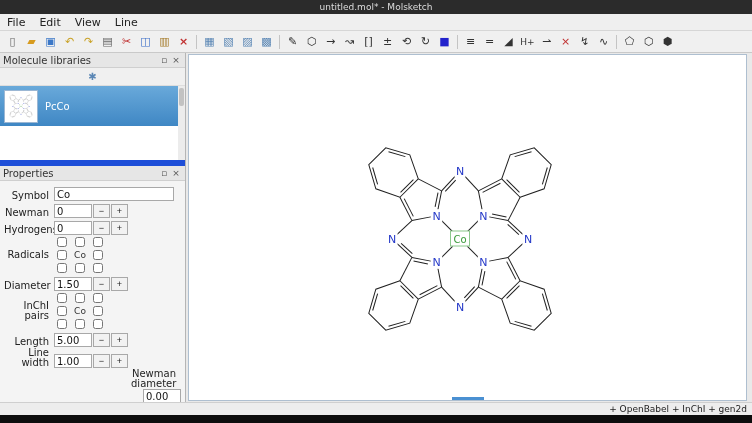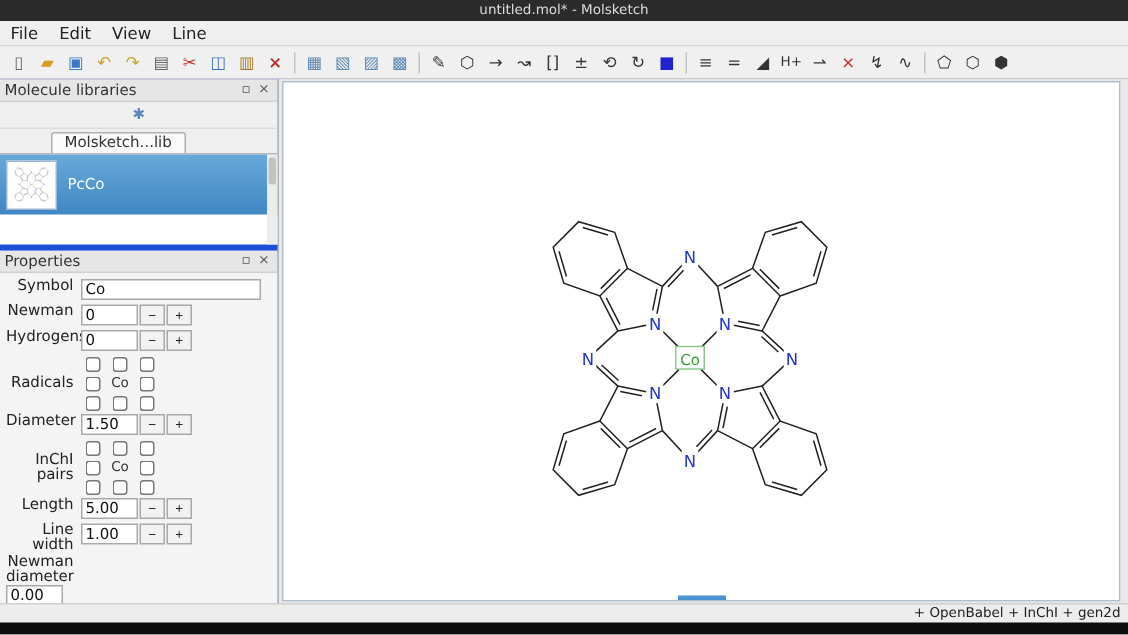--- a/index.html
+++ b/index.html
@@ -17,50 +17,50 @@
 
   
   .toolbar { height:22px; background:#f0f0f0; border-bottom:1px solid #c9c9c9;
              display:flex; align-items:center; padding-left:3px; overflow:hidden; }
   .tbi { display:inline-flex; width:19px; height:18px; align-items:center; justify-content:center;
          font-size:11px; border-radius:2px; cursor:default; color:#444; flex:0 0 auto; }
   .tbsep { width:1px; height:14px; background:#c4c4c4; margin:0 3px; flex:0 0 auto; }
 
   
   .main { display:flex; height:349px; background:#e9e9e9; }
-  .dockcol { width:186px; border-right:1px solid #b5b5b5; background:#8b5cf6;
+  .dockcol { width:186px; border-right:1px solid #b5b5b5; background:#fef9c3;
              display:flex; flex-direction:column; }
   .dock-title { height:15px; background:#e6e6e6; border-bottom:1px solid #cfcfcf;
                 display:flex; align-items:center; font-size:10px; color:#333; padding:0 3px; }
   .dock-title .dt-label { flex:1; }
   .dock-btn { width:12px; height:12px; display:flex; align-items:center; justify-content:center;
               font-size:9px; color:#555; cursor:default; }
 
   .lib-toolbar { height:18px; background:#f0f0f0; border-bottom:1px solid #ddd;
                  display:flex; align-items:center; justify-content:center; }
   .lib-config { width:18px; height:15px; font-size:10px; color:#5b87b5; border:1px solid transparent;
                 display:flex; align-items:center; justify-content:center; }
 
   .lib-tabbar { height:17px; display:flex; align-items:flex-end; padding-left:34px;
                 border-bottom:1px solid #b8b8b8; background:#efefef; }
   .lib-tab { background:#fafafa; border:1px solid #b0b0b0; border-bottom:none;
              border-radius:2px 2px 0 0; font-size:10px; padding:1px 8px; color:#333; }
 
-  .lib-list { height:64px; background:#fff; position:relative; border-bottom:4px solid #1d4ed8; }
+  .lib-list { height:80px; background:#fff; position:relative; border-bottom:6px solid #1d4ed8; }
   .lib-item { height:40px; display:flex; align-items:center; padding:3px 4px;
               background:linear-gradient(#69a9da,#3f87c4); color:#fff; }
   .lib-thumb { width:34px; height:33px; background:#fff; border:1px solid #9bb7d4; overflow:hidden;
                display:flex; align-items:center; justify-content:center; }
   .lib-item-label { margin-left:7px; font-size:10px; }
   .lib-scroll { position:absolute; right:0; top:0; width:7px; height:100%; background:#ececec; }
   .lib-thumbbar { position:absolute; right:1px; top:2px; width:5px; height:18px; background:#c2c2c2; border-radius:2px; }
 
   
   .props-body { flex:1; overflow:hidden; padding-top:3px; background:#f4f4f4; }
-  .prow { display:flex; align-items:flex-start; margin:1px 4px; min-height:16px; }
+  .prow { display:flex; align-items:flex-end; margin:1px 4px; min-height:16px; }
   .plabel { width:50px; text-align:right; padding-right:5px; font-size:10px; color:#222; line-height:10px; }
   .pfield { height:14px; font-size:10px; font-family:"DejaVu Sans",sans-serif; border:1px solid #a8a8a8;
             background:#fff; padding:0 2px; color:#111; }
   .pfield.wide { width:120px; }
   .pfield.spinval { width:38px; }
   .spinbtn { width:17px; height:14px; font-size:9px; line-height:9px; border:1px solid #a8a8a8;
              background:#f2f2f2; color:#222; margin-left:1px; }
   .prow.tall { align-items:center; }
   .cgrid { display:grid; grid-template-columns:repeat(3,16px); grid-auto-rows:12px; gap:1px 2px;
            align-items:center; justify-items:center; }
@@ -198,23 +198,20 @@
       <div class="dock-title">
         <span class="dt-label">Molecule libraries</span>
         <span class="dock-btn">▫</span>
         <span class="dock-btn">×</span>
       </div>
 
       <div class="lib-toolbar">
         <span class="lib-config">✱</span>
       </div>
 
-      <div class="lib-tabbar">
-        <span class="lib-tab">Molsketch...lib</span>
-      </div>
 
       <div class="lib-list">
         <div class="lib-item">
           <span class="lib-thumb">
             <svg width="32" height="32" viewBox="-130 -130 260 260">
                 <use href="#pc-mol"></use>
               </svg>
           </span>
           <span class="lib-item-label">PcCo</span>
         </div>

